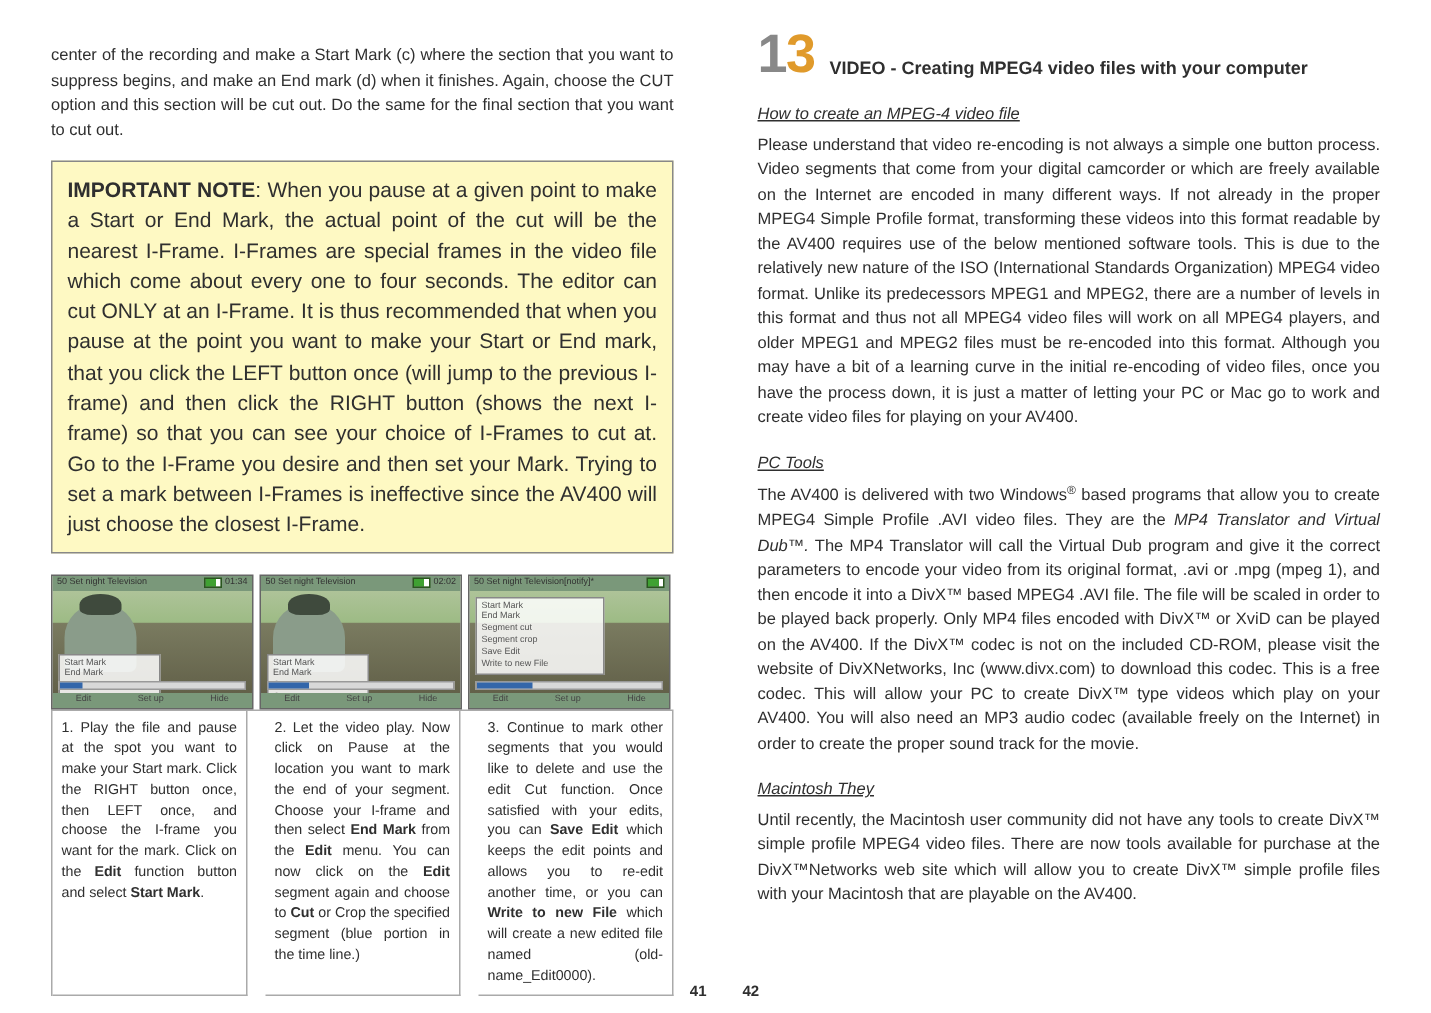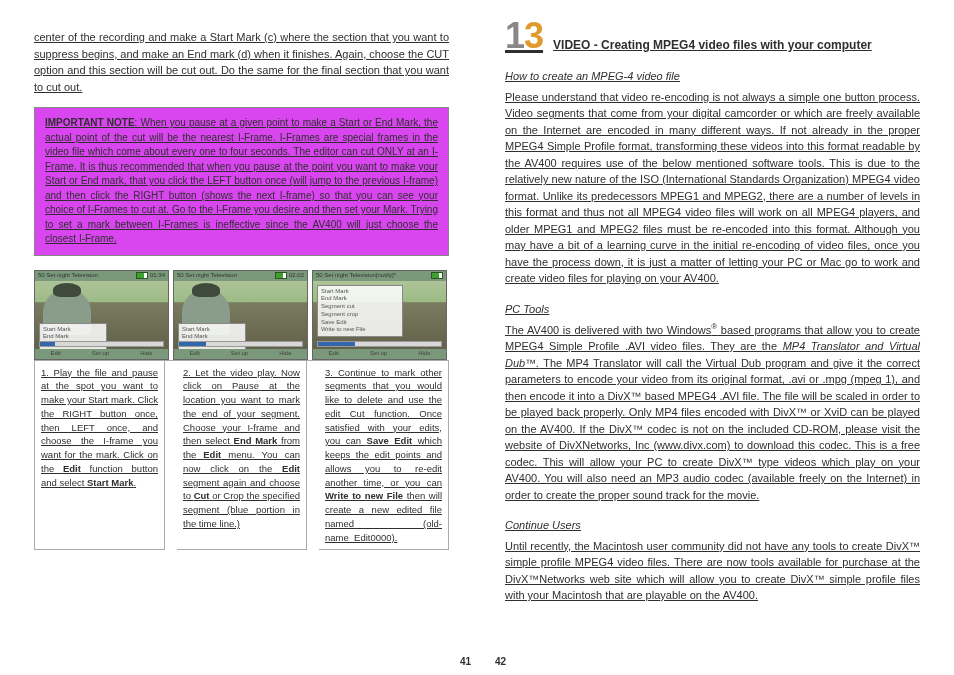--- a/index.html
+++ b/index.html
@@ -10,21 +10,20 @@
     background: #ffffff;
     font-family: Verdana, Arial, sans-serif;
     color: #2f2f2f;
     font-size: 11px;
     line-height: 1.5;
   }
   .spread {
     display: flex;
     width: 954px;
     height: 553px;
-    text-decoration: underline;
   }
   .page {
     width: 477px;
     height: 675px;
     box-sizing: border-box;
     padding: 18px 32px 18px 32px;
     position: relative;
   }
   .page-left {
     padding-left: 34px;
@@ -33,23 +32,23 @@
   .page-right {
     padding-left: 28px;
     padding-right: 34px;
   }
   .intro {
     text-align: justify;
     margin-bottom: 12px;
   }
   .note-box {
     border: 1px solid #888;
-    background: #d946ef;
+    background: #fef9c3;
     padding: 8px 10px;
-    font-size: 10px;
+    font-size: 14px;
     line-height: 1.45;
     text-align: justify;
     margin-bottom: 14px;
   }
   .thumbs {
     display: flex;
     gap: 4px;
     margin-bottom: 0;
   }
   .thumb {
@@ -290,21 +289,21 @@
     </div>
 
     <div class="steps">
       <div class="step">
         <span>1. Play the file and pause at the spot you want to make your Start mark. Click the RIGHT button once, then LEFT once, and choose the I-frame you want for the mark. Click on the </span><b>Edit</b><span> function button and select </span><b>Start Mark</b><span>.</span>
       </div>
       <div class="step">
         <span>2. Let the video play. Now click on Pause at the location you want to mark the end of your segment. Choose your I-frame and then select </span><b>End Mark</b><span> from the </span><b>Edit</b><span> menu. You can now click on the </span><b>Edit</b><span> segment again and choose to </span><b>Cut</b><span> or Crop the specified segment (blue portion in the time line.)</span>
       </div>
       <div class="step">
-        <span>3. Continue to mark other segments that you would like to delete and use the edit Cut function. Once satisfied with your edits, you can </span><b>Save Edit</b><span> which keeps the edit points and allows you to re-edit another time, or you can </span><b>Write to new File</b><span> then will create a new edited file named (old-name_Edit0000).</span>
+        <span>3. Continue to mark other segments that you would like to delete and use the edit Cut function. Once satisfied with your edits, you can </span><b>Save Edit</b><span> which keeps the edit points and allows you to re-edit another time, or you can </span><b>Write to new File</b><span> which will create a new edited file named (old-name_Edit0000).</span>
       </div>
     </div>
 
     <div class="pagenum-left">41</div>
   </div>
 
   <div class="page page-right">
     <div class="chapter-head">
       <div class="chapter-num">
         <span class="d1">1</span><span class="d2">3</span>
@@ -313,18 +312,18 @@
     </div>
 
     <div class="subhead">How to create an MPEG-4 video file</div>
     <p class="body-p">Please understand that video re-encoding is not always a simple one button process. Video segments that come from your digital camcorder or which are freely available on the Internet are encoded in many different ways. If not already in the proper MPEG4 Simple Profile format, transforming these videos into this format readable by the AV400 requires use of the below mentioned software tools. This is due to the relatively new nature of the ISO (International Standards Organization) MPEG4 video format. Unlike its predecessors MPEG1 and MPEG2, there are a number of levels in this format and thus not all MPEG4 video files will work on all MPEG4 players, and older MPEG1 and MPEG2 files must be re-encoded into this format. Although you may have a bit of a learning curve in the initial re-encoding of video files, once you have the process down, it is just a matter of letting your PC or Mac go to work and create video files for playing on your AV400.</p>
 
     <div class="subhead">PC Tools</div>
     <p class="body-p">
       <span>The AV400 is delivered with two Windows</span><span class="sup">®</span><span> based programs that allow you to create MPEG4 Simple Profile .AVI video files. They are the </span><i>MP4 Translator and Virtual Dub™.</i><span> The MP4 Translator will call the Virtual Dub program and give it the correct parameters to encode your video from its original format, .avi or .mpg (mpeg 1), and then encode it into a DivX™ based MPEG4 .AVI file. The file will be scaled in order to be played back properly. Only MP4 files encoded with DivX™ or XviD can be played on the AV400. If the DivX™ codec is not on the included CD-ROM, please visit the website of DivXNetworks, Inc (www.divx.com) to download this codec. This is a free codec. This will allow your PC to create DivX™ type videos which play on your AV400. You will also need an MP3 audio codec (available freely on the Internet) in order to create the proper sound track for the movie.</span>
     </p>
 
-    <div class="subhead">Continue Users</div>
+    <div class="subhead">Macintosh They</div>
     <p class="body-p">Until recently, the Macintosh user community did not have any tools to create DivX™ simple profile MPEG4 video files. There are now tools available for purchase at the DivX™Networks web site which will allow you to create DivX™ simple profile files with your Macintosh that are playable on the AV400.</p>
 
     <div class="pagenum-right">42</div>
   </div>
 </div>
 
 </body></html>

